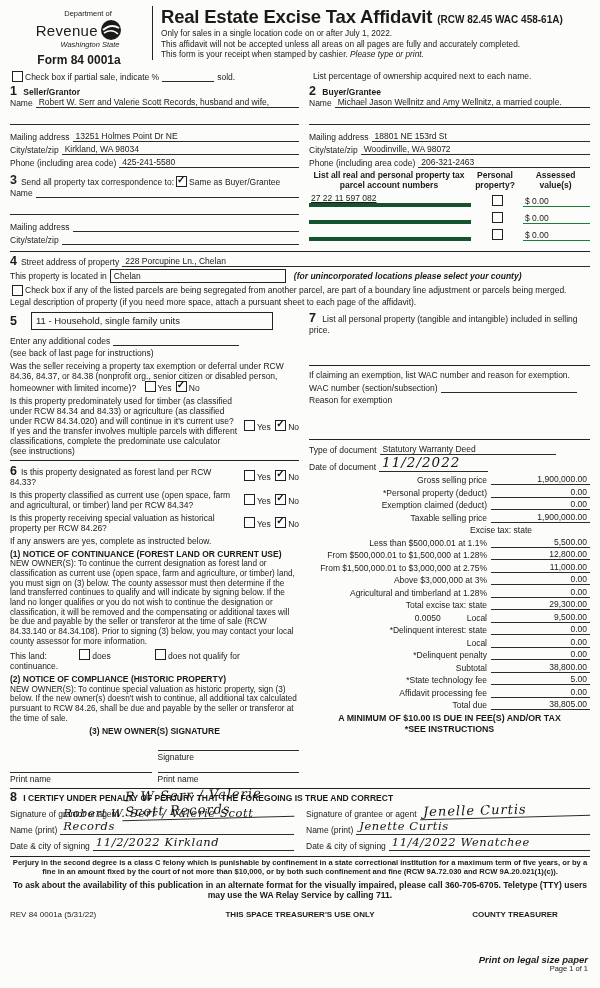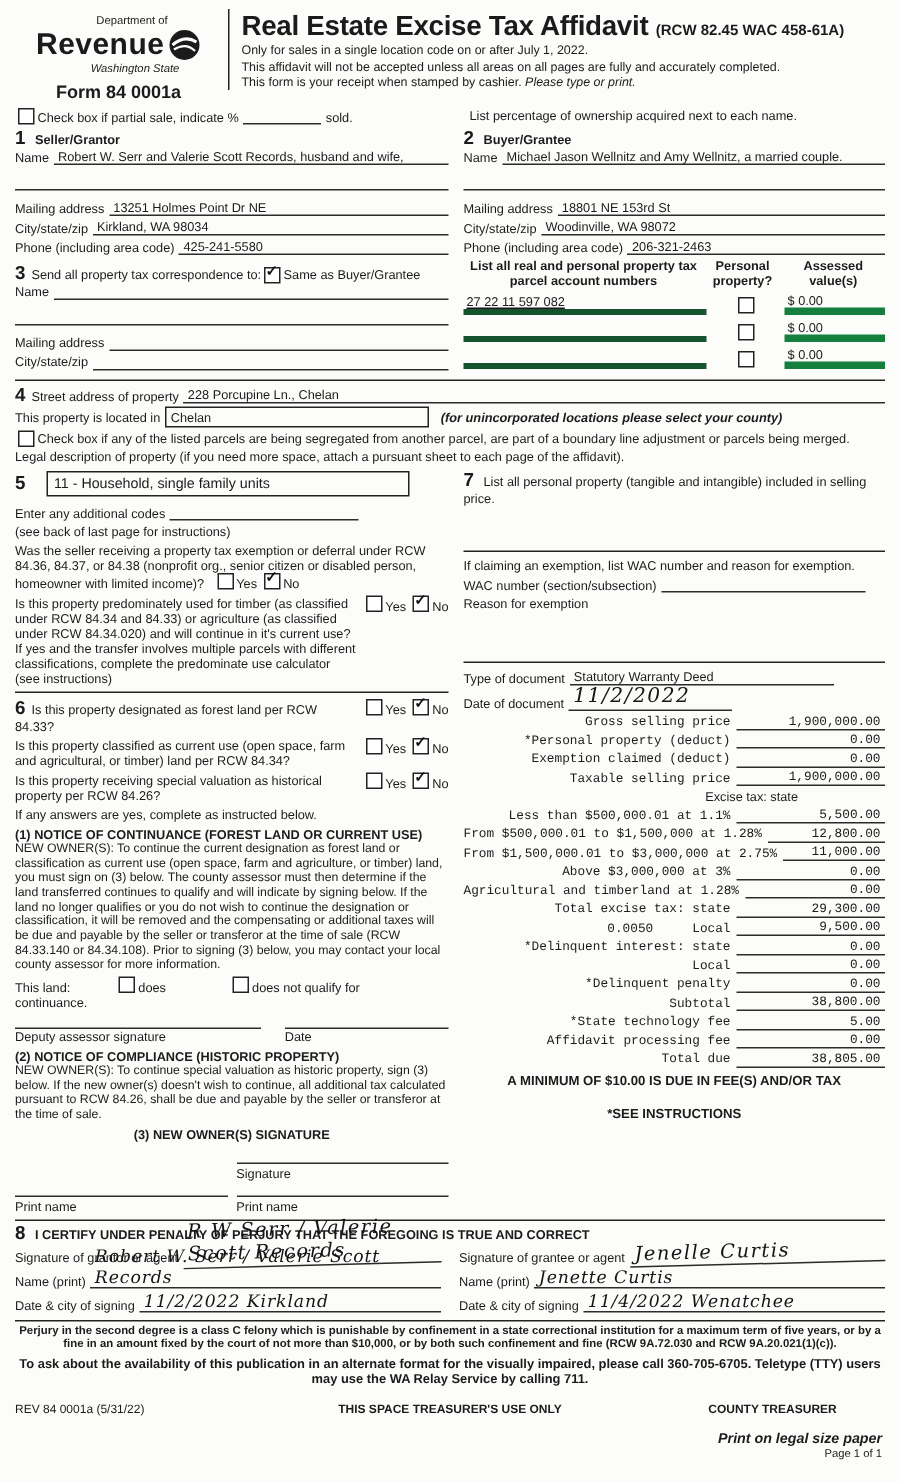--- a/index.html
+++ b/index.html
@@ -8,21 +8,21 @@
     font-family:"Liberation Sans",sans-serif;font-size:8.5px;line-height:1.18;
     position:relative;overflow:hidden;
   }
   .page{padding:6px 10px 0 10px;}
   b,.b{font-weight:bold;}
   .it{font-style:italic;}
   
   .hdr{display:flex;align-items:flex-start;margin-bottom:4px;}
   .logo{width:138px;text-align:center;padding-top:4px;}
   .logo .dep{font-size:7.5px;margin-left:18px;}
-  .logo .rev{font-size:20px;font-weight:bold;letter-spacing:0.3px;display:inline-block;}
+  .logo .rev{font-size:15px;font-weight:normal;letter-spacing:0.3px;display:inline-block;}
   .logo .wa{font-size:7.5px;font-style:italic;margin-left:22px;}
   .logo .formno{font-size:12px;font-weight:bold;margin-top:3px;}
   .hdr-right{flex:1;border-left:1.5px solid #222;padding-left:8px;margin-left:4px;}
   .title{font-size:18.5px;font-weight:bold;letter-spacing:-0.2px;}
   .title .rcw{font-size:10px;font-weight:bold;letter-spacing:0;}
   .subnote{font-size:8.3px;margin-top:1px;}
   
   .frow{display:flex;align-items:flex-end;margin-bottom:2px;}
   .flabel{white-space:nowrap;margin-right:3px;}
   .fvalue{flex:1;border-bottom:1px solid #2b2b2b;padding:0 3px;min-height:10px;}
@@ -36,37 +36,37 @@
   .col-l{width:289px;flex:none;}
   .col-r{flex:1;min-width:0;}
   
   .ptab-h{display:flex;font-weight:bold;text-align:center;margin-top:2px;}
   .ptab-h .c1{width:160px;}
   .ptab-h .c2{width:52px;}
   .ptab-h .c3{flex:1;}
   .prow{display:flex;align-items:flex-end;margin-top:3px;}
   .prow .pnum{width:158px;border-bottom:4px solid #14532d;padding:0 2px;min-height:10px;text-decoration:underline;}
   .prow .pcb{width:52px;text-align:center;}
-  .prow .pval{flex:1;border-bottom:5px solid #15803d;padding:0 2px;min-height:10px;}
+  .prow .pval{flex:1;border-bottom:1px solid #15803d;padding:0 2px;min-height:10px;}
   
   .sec4{border-top:1.2px solid #222;margin-top:4px;padding-top:3px;}
   .county-box{border:1px solid #222;width:168px;padding:1px 3px;display:inline-block;min-height:10px;}
   .legalbox{border:1px solid #222;min-height:46px;padding:2px 4px;margin-top:1px;font-size:8.5px;}
   
   .codebox{border:1px solid #222;width:232px;padding:2px 4px;font-size:9.5px;display:inline-block;}
   .q{margin-top:3px;}
-  .ynrow{display:flex;align-items:flex-start;}
+  .ynrow{display:flex;align-items:center;}
   .ynrow .qt{flex:1;}
   .yn{white-space:nowrap;margin-left:4px;}
   .rule{border-top:1.2px solid #222;margin:4px 0;}
   .notice-t{font-weight:bold;margin-top:3px;}
   .sigpair{display:flex;gap:6px;margin-top:10px;}
   .sigpair .half{flex:1;border-top:1px solid #2b2b2b;padding-top:1px;}
   
-  .arow{display:flex;align-items:center;justify-content:flex-end;margin-bottom:1.5px;font-family:Liberation Mono, monospace;}
+  .arow{display:flex;align-items:flex-end;justify-content:flex-end;margin-bottom:1.5px;}
   .arow .lbl{white-space:nowrap;}
   .arow .pre{margin-right:26px;}
   .arow .amt{width:96px;border-bottom:1px solid #2b2b2b;text-align:right;padding-right:3px;margin-left:4px;min-height:10px;}
   .excise-h{text-align:right;margin:2px 58px 2px 0;}
   .minnote{font-weight:bold;text-align:center;font-size:8.8px;margin-top:3px;}
   
   .hw{font-family:"DejaVu Serif",serif;font-style:italic;color:#151515;}
   .hw-sig{font-size:13px;letter-spacing:1px;transform:rotate(-1.5deg);display:inline-block;}
   .hw-md{font-size:11.5px;letter-spacing:0.6px;}
   .hw-lg{font-size:13.5px;letter-spacing:1px;}
@@ -292,28 +292,20 @@
       </div>
       <div class="q">If any answers are yes, complete as instructed below.</div>
       <div class="notice-t">(1) NOTICE OF CONTINUANCE (FOREST LAND OR CURRENT USE)</div>
       <div style="font-size:8.2px">NEW OWNER(S): To continue the current designation as forest land or classification as current use (open space, farm and agriculture, or timber) land, you must sign on (3) below. The county assessor must then determine if the land transferred continues to qualify and will indicate by signing below. If the land no longer qualifies or you do not wish to continue the designation or classification, it will be removed and the compensating or additional taxes will be due and payable by the seller or transferor at the time of sale (RCW 84.33.140 or 84.34.108). Prior to signing (3) below, you may contact your local county assessor for more information.</div>
       <div class="q">
         <span>This land:</span>
         <span style="margin-left:28px"><span class="cb" data-checked="false"></span><span>does</span></span>
         <span style="margin-left:40px"><span class="cb" data-checked="false"></span><span>does not qualify for</span></span>
         <div>continuance.</div>
       </div>
-      <div style="display:flex;gap:16px;margin-top:12px;">
-        <div style="flex:1.2;border-top:1px solid #2b2b2b;">
-          <span>Deputy assessor signature</span>
-        </div>
-        <div style="flex:0.8;border-top:1px solid #2b2b2b;">
-          <span>Date</span>
-        </div>
-      </div>
       <div class="notice-t">(2) NOTICE OF COMPLIANCE (HISTORIC PROPERTY)</div>
       <div style="font-size:8.2px">NEW OWNER(S): To continue special valuation as historic property, sign (3) below. If the new owner(s) doesn't wish to continue, all additional tax calculated pursuant to RCW 84.26, shall be due and payable by the seller or transferor at the time of sale.</div>
       <div class="notice-t" style="text-align:center">(3) NEW OWNER(S) SIGNATURE</div>
       <div class="sigpair" style="margin-top:14px">
         <div class="half" style="border-top:none"></div>
         <div class="half">
           <span>Signature</span>
         </div>
       </div>
       <div class="sigpair">
@@ -420,21 +412,21 @@
         </div>
       <div class="arow">
           <span class="lbl">Affidavit processing fee</span>
           <span class="amt">0.00</span>
         </div>
       <div class="arow">
           <span class="lbl">Total due</span>
           <span class="amt">38,805.00</span>
         </div>
       <div class="minnote">A MINIMUM OF $10.00 IS DUE IN FEE(S) AND/OR TAX</div>
-      <div class="minnote" style="margin-top:12px">*SEE INSTRUCTIONS</div>
+      <div class="minnote" style="margin-top:0">*SEE INSTRUCTIONS</div>
     </div>
   </div>
 
   <div class="sec8">
     <div>
       <span class="secno">8</span>
       <span class="b">I CERTIFY UNDER PENALTY OF PERJURY THAT THE FOREGOING IS TRUE AND CORRECT</span>
     </div>
     <div class="s8cols">
       <div class="half">

